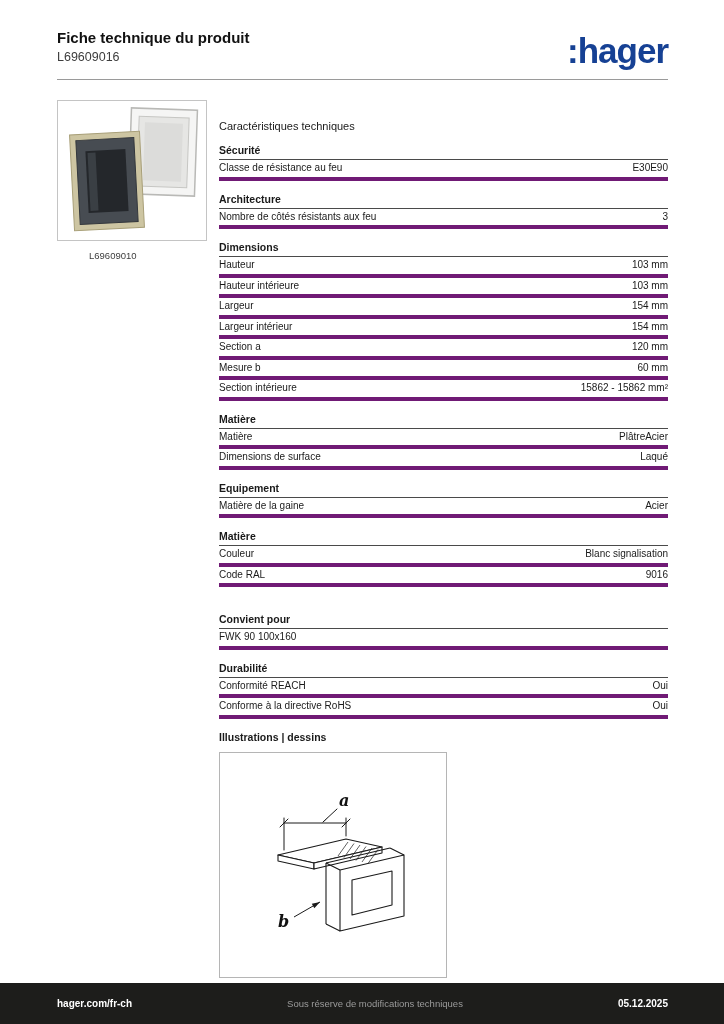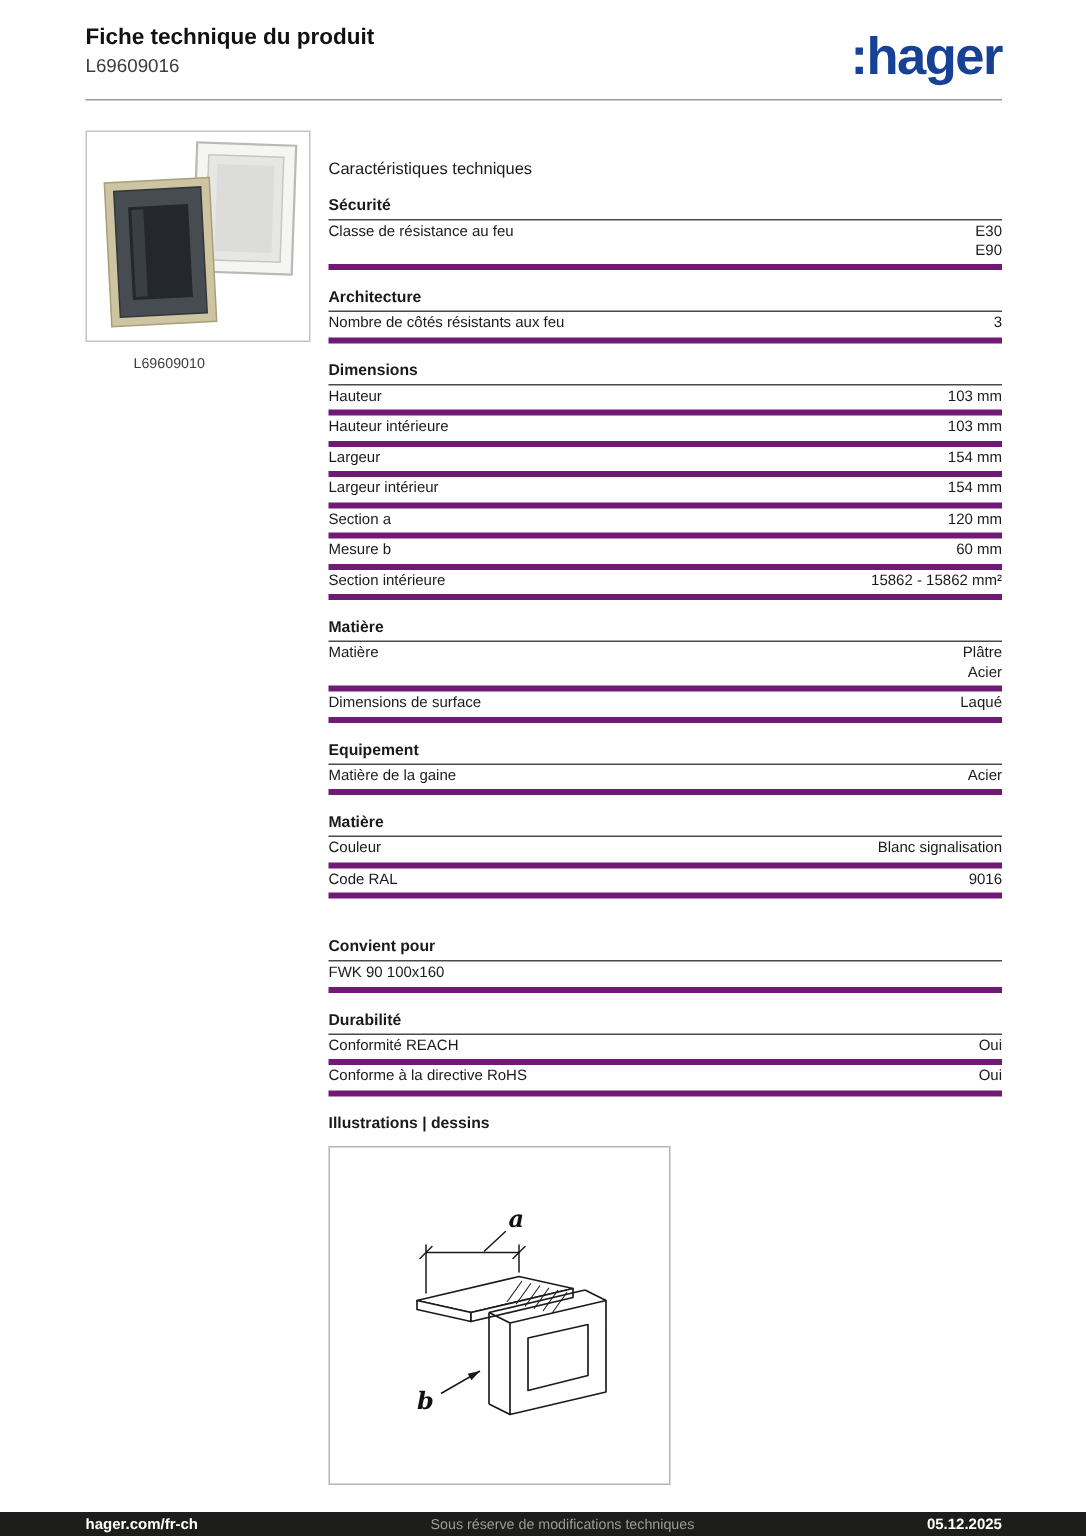--- a/index.html
+++ b/index.html
@@ -3,47 +3,47 @@
 <meta charset="utf-8">
 <style>
   * { margin: 0; padding: 0; box-sizing: border-box; }
   html, body { background: #ffffff; }
   .page {
     width: 724px; height: 1024px; background: #ffffff; position: relative;
     margin: 0 auto; overflow: hidden;
     font-family: "Liberation Sans", sans-serif; color: #1a1a1a;
   }
   
-  .header { display: flex; justify-content: space-between; align-items: flex-start; padding: 16px 56px 0 57px; }
+  .header { display: flex; justify-content: space-between; align-items: flex-start; padding: 29px 56px 0 57px; }
   .page-title { font-size: 15px; font-weight: bold; color: #111; }
   .page-subtitle { font-size: 12.5px; color: #3d3d3d; margin-top: 4px; }
   .logo { font-weight: bold; font-size: 35px; letter-spacing: -1px; line-height: 1; margin-top: 4px; color: #164194; }
   .header-rule { border: none; border-top: 1px solid #9a9a9a; margin: 11px 56px 0 57px; }
   
   .content { display: flex; padding: 20px 56px 0 57px; gap: 12px; align-items: flex-start; }
   .left-col { flex: 0 0 150px; width: 150px; }
   .image-box { width: 150px; height: 141px; border: 1px solid #c4c4c4; background: #fff; display: flex; align-items: center; justify-content: center; overflow: hidden; }
   .image-caption { font-size: 9.5px; color: #3d3d3d; margin-top: 9px; padding-left: 32px; }
   .right-col { flex: 1; min-width: 0; }
   .product-name { font-size: 11px; font-weight: bold; margin-top: 3px; }
   .char-title { font-size: 11px; font-weight: normal; margin-top: 20px; }
   
   .sections { margin-top: 8px; }
   .section { margin-top: 12px; }
   .section.gap { margin-top: 26px; }
   .section-title { font-size: 10.5px; font-weight: bold; padding-bottom: 3px; border-bottom: 1px solid #4a4a4a; }
   .section-title.no-line { border-bottom: none; }
   .row { display: flex; justify-content: space-between; align-items: flex-start; border-bottom: 4px solid #701a75; padding: 2px 0; font-size: 10px; line-height: 12.5px; }
   .row-label { color: #1a1a1a; padding-right: 10px; }
-  .row-values { display: flex; flex-direction: column; text-align: right; white-space: nowrap; }
+  .row-values { display: flex; flex-direction: row; text-align: right; white-space: nowrap; }
   
   .illustration-box { width: 228px; height: 226px; border: 1px solid #b5b5b5; margin-top: 6px; background: #fff; display: flex; align-items: center; justify-content: center; }
   .dim-label { font-family: "DejaVu Serif", serif; font-style: italic; font-weight: bold; font-size: 16px; fill: #111; }
   
-  .footer { position: absolute; left: 0; right: 0; bottom: 0; height: 16px; background: #1d1d1b; display: flex; align-items: center; justify-content: space-between; padding: 0 56px 0 57px; }
+  .footer { position: absolute; left: 0; right: 0; bottom: 0; height: 41px; background: #1d1d1b; display: flex; align-items: center; justify-content: space-between; padding: 0 56px 0 57px; }
   .footer-left { color: #ffffff; font-weight: bold; font-size: 10px; text-decoration: none; }
   .footer-center { color: #9b9b9b; font-size: 9.5px; }
   .footer-right { color: #ffffff; font-weight: bold; font-size: 10px; }
 </style>
 </head>
 <body>
 
 <div class="page">
 
   <div class="header">

